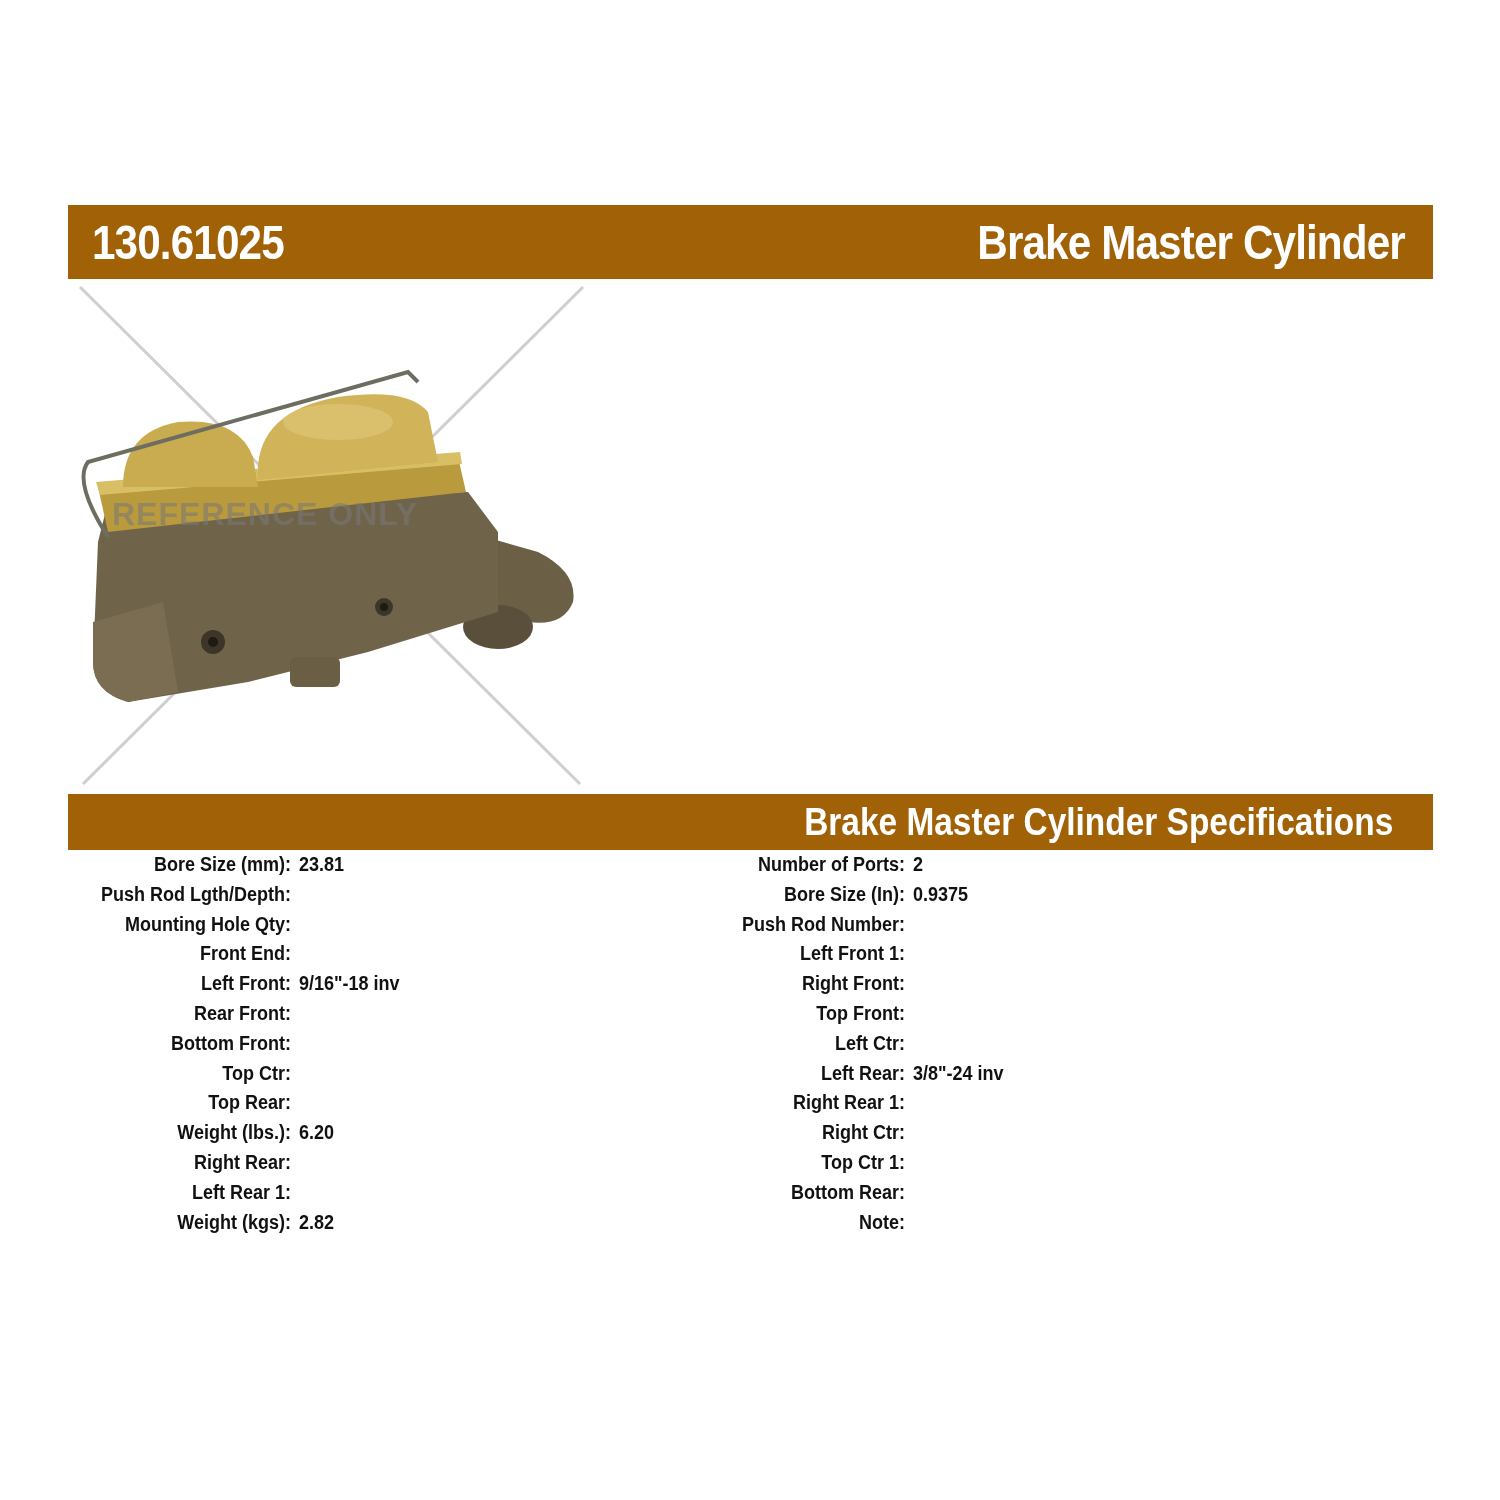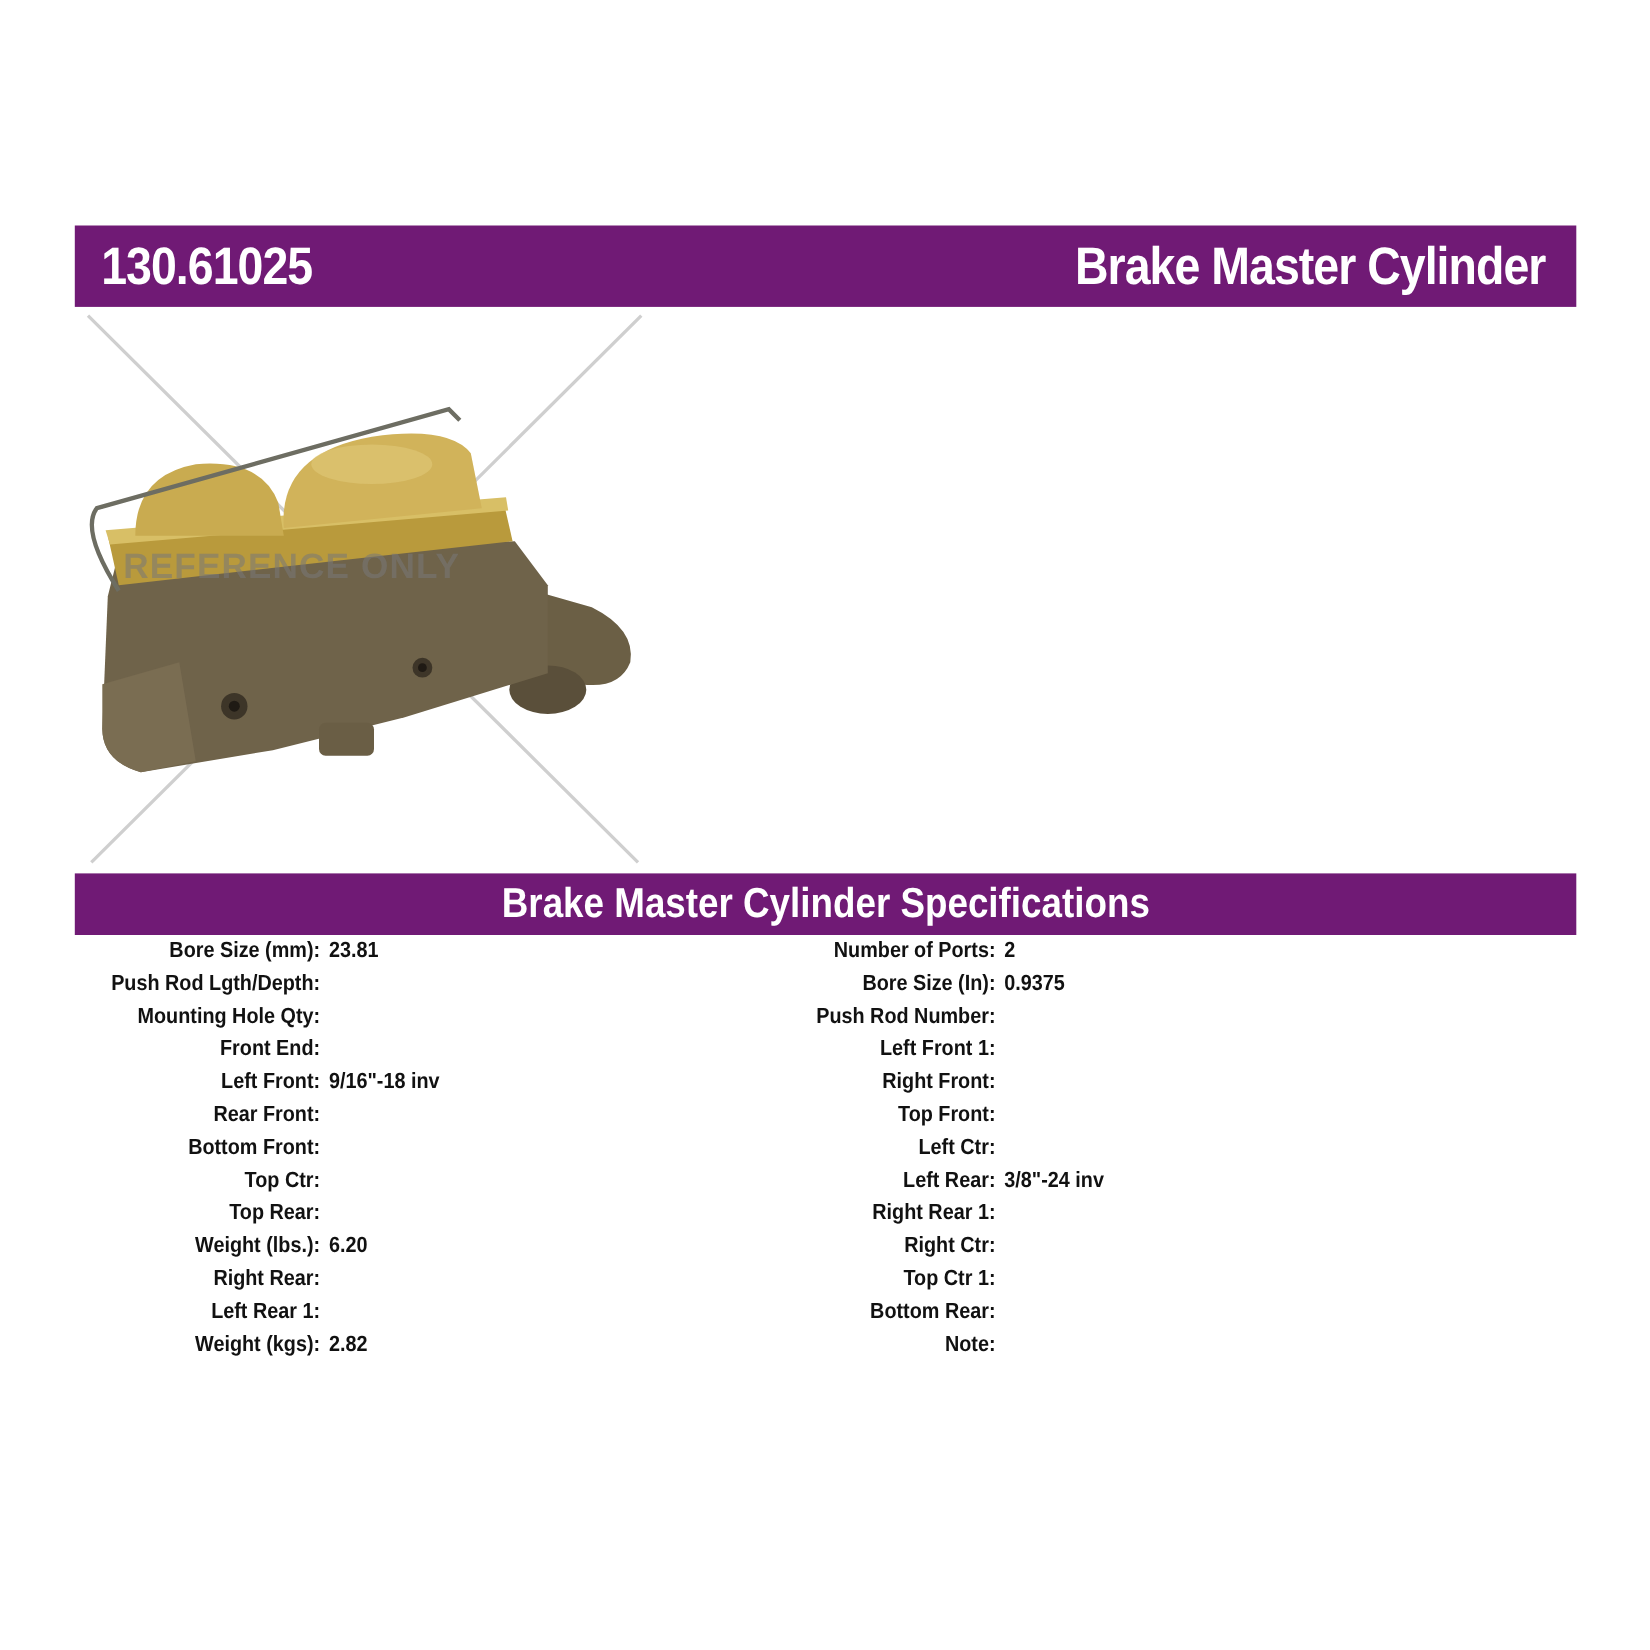--- a/index.html
+++ b/index.html
@@ -1,21 +1,21 @@
 <!DOCTYPE html>
 <html><head>
   <meta charset="utf-8">
   <style>
     html, body { margin: 0; padding: 0; background: #ffffff; }
     body { width: 1500px; height: 1500px; position: relative; overflow: hidden; font-family: "Liberation Sans", sans-serif; }
-    .bar { position: absolute; left: 68px; width: 1365px; background: #701a75; color: #fff; font-weight: bold; }
+    .bar { position: absolute; left: 68px; width: 1365px; background: #a16207; color: #fff; font-weight: bold; }
     .title-bar { top: 205px; height: 74px; }
     .part-number { position: absolute; left: 24px; top: 10px; font-size: 48px; letter-spacing: -1px; transform: scaleX(0.88); transform-origin: left center; }
     .product-name { position: absolute; right: 28px; top: 10px; font-size: 48px; letter-spacing: -1px; transform: scaleX(0.88); transform-origin: right center; }
-    .spec-bar { top: 794px; height: 56px; text-align: center; }
+    .spec-bar { top: 794px; height: 56px; text-align: right; }
     .spec-title { display: inline-block; font-size: 38px; line-height: 56px; transform: scaleX(0.88); }
     .photo { position: absolute; left: 68px; top: 282px; width: 530px; height: 510px; }
     .watermark { position: absolute; left: 112px; top: 496px; font-size: 32px; font-weight: bold; color: rgba(120,120,120,0.55); letter-spacing: 1px; white-space: nowrap; }
     .specs { position: absolute; top: 853px; left: 0; width: 1500px; }
     .col { position: absolute; top: 0; }
     .col-left { left: 0; }
     .col-right { left: 614px; }
     .row { position: relative; height: 29.8px; font-size: 20px; font-weight: bold; color: #111; white-space: nowrap; }
     .row .label { position: absolute; right: 0; width: 400px; text-align: right; transform: scaleX(0.9); transform-origin: right center; }
     .col-left .row .label { right: auto; left: -110px; width: 401px; }

